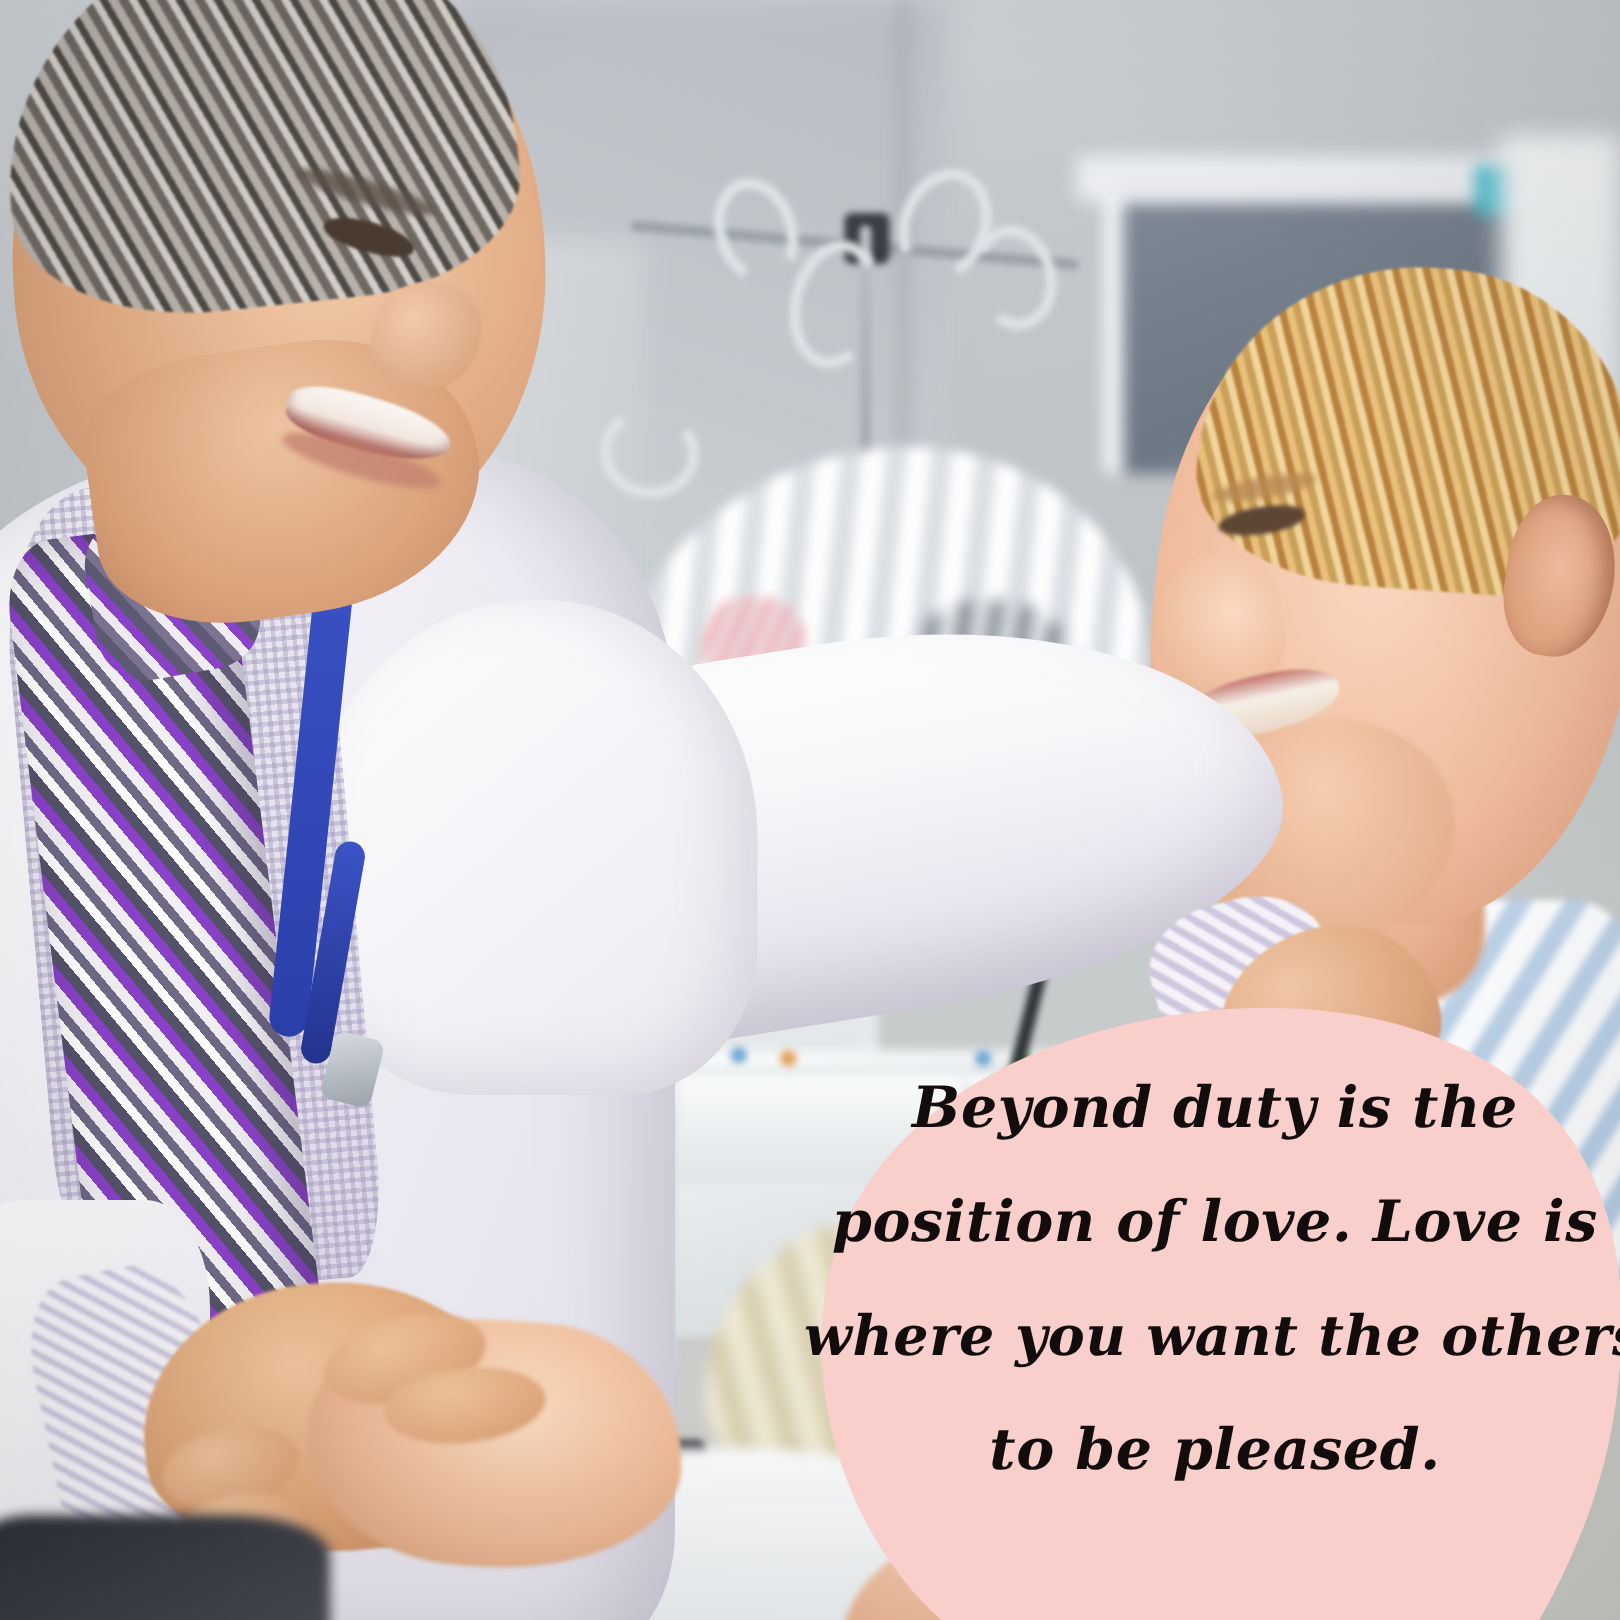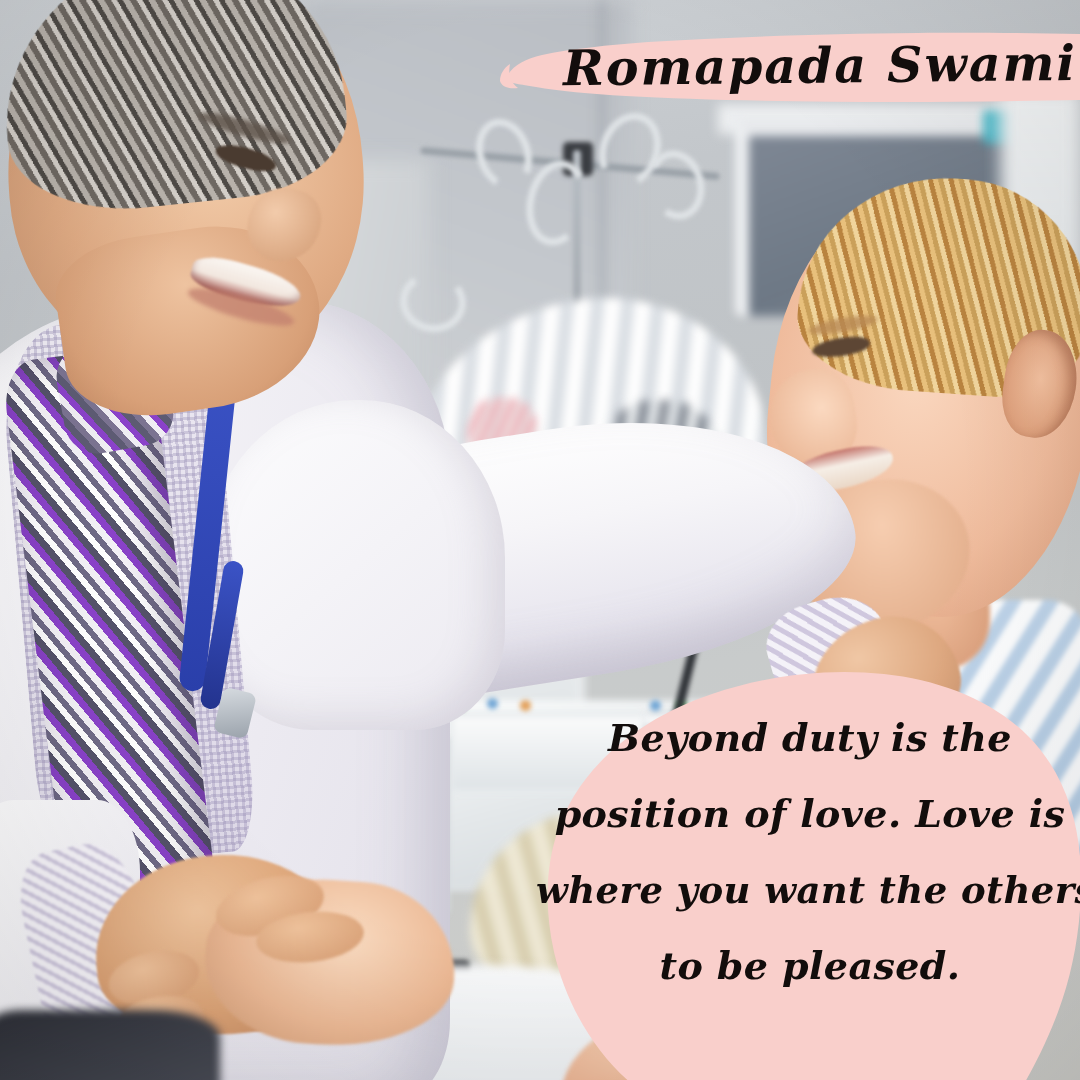--- a/index.html
+++ b/index.html
@@ -734,32 +734,20 @@
     <div class="hand-b"></div>
     <div class="finger f1"></div>
     <div class="finger f2"></div>
     <div class="finger f3"></div>
     <div class="finger f4"></div>
     <div class="dark-bottom"></div>
 
     <div class="vignette"></div>
   </div>
 
-  <div class="name-banner">
-    <svg viewBox="0 0 582 80" preserveAspectRatio="none" aria-hidden="true">
-      <path d="M8,52 C14,40 26,33 44,29 C72,23 110,19 150,16
-               C230,11 320,8 420,7 C470,6.5 530,7 582,8
-               L582,74 C520,75 460,76 400,76
-               C300,76 200,74 128,70 C92,68 60,65 38,61
-               C22,58 10,58 8,52 Z" fill="#F9CFCB"></path>
-      <path d="M2,55 C2,48 6,42 12,38 C10,48 12,56 20,62
-               C14,63 4,62 2,55 Z" fill="#F9CFCB"></path>
-    </svg>
-    <div class="name-text">Romapada Swami</div>
-  </div>
 
   <div class="quote-blob">
     <svg viewBox="0 0 548 432" preserveAspectRatio="none" aria-hidden="true">
       <path d="M96,432
                C58,400 30,352 18,300
                C6,246 10,190 38,144
                C66,98 116,62 176,42
                C232,23 292,16 348,22
                C404,28 456,48 492,84
                C524,116 540,158 544,204

